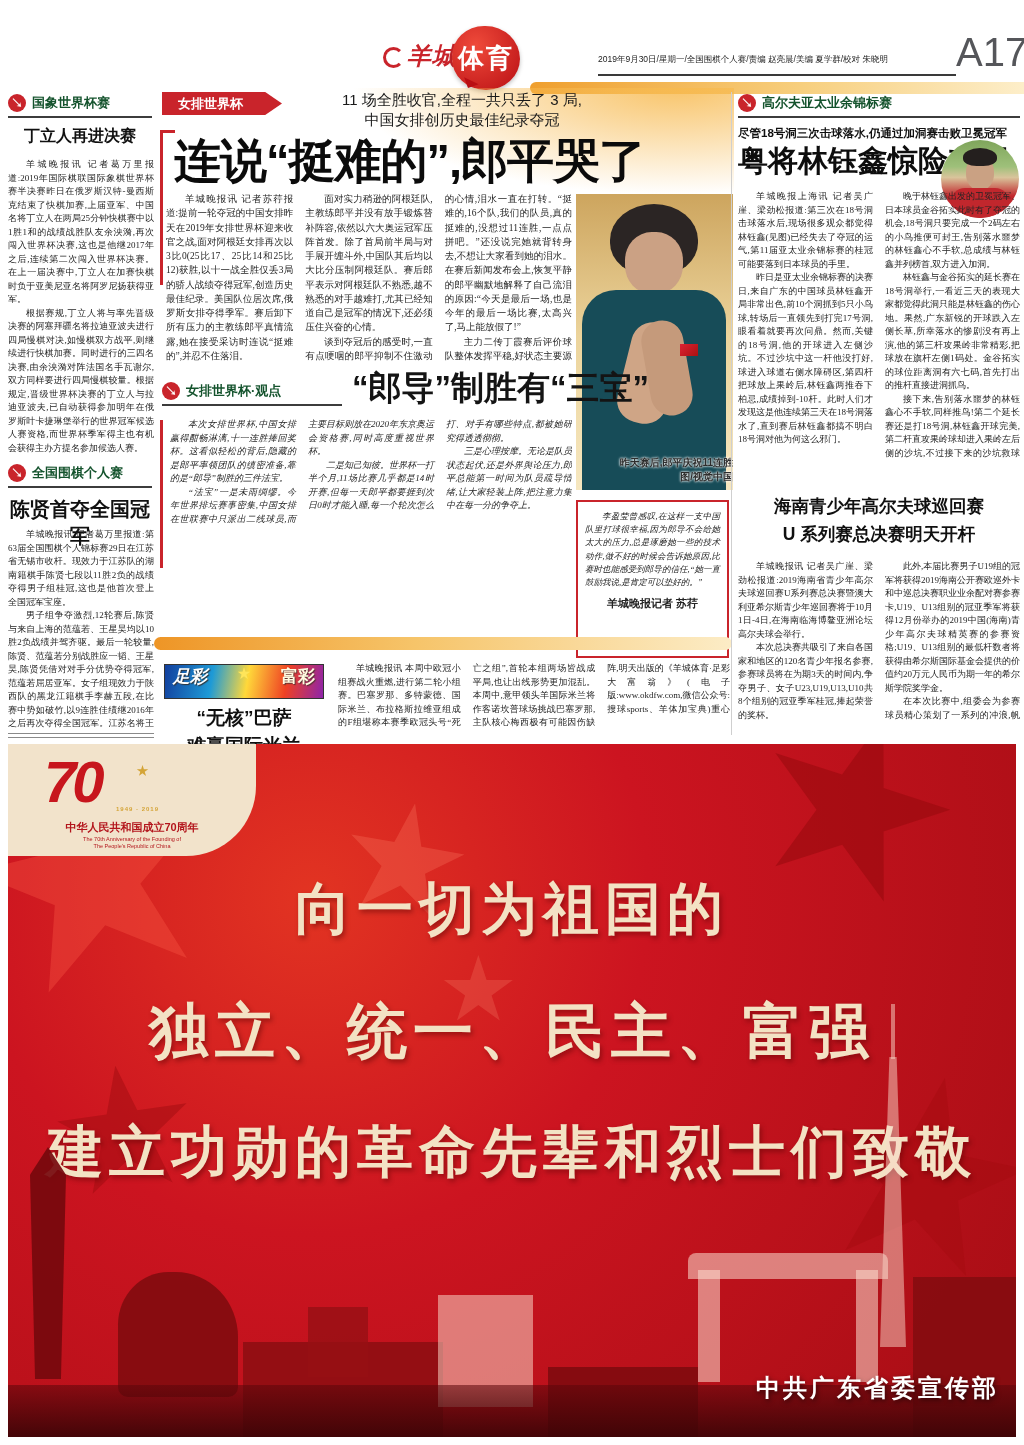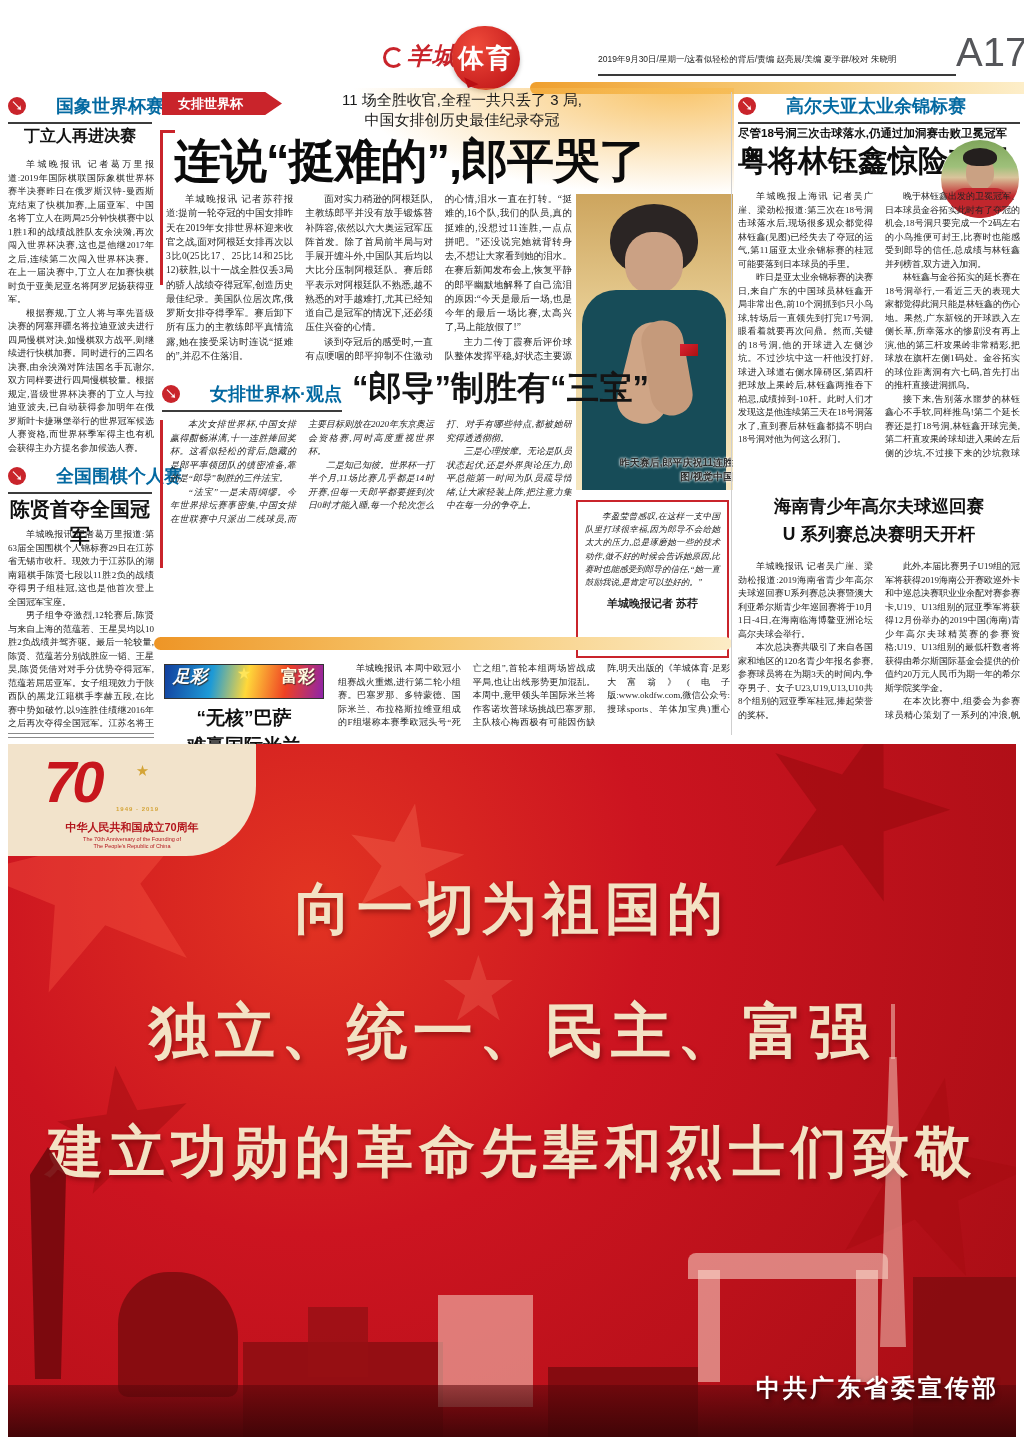--- a/index.html
+++ b/index.html
@@ -12,21 +12,21 @@
   .badge{left:452px;top:26px;width:68px;height:64px;background:radial-gradient(circle at 35% 30%,#ef4a3a,#b90f14);border-radius:48% 52% 50% 50%;display:flex;align-items:center;justify-content:center;color:#fff;font-size:26px;font-weight:900;letter-spacing:2px;box-shadow:0 2px 4px rgba(0,0,0,.25);}
   .badge:after{content:"";position:absolute;left:8px;bottom:-6px;border:8px solid transparent;border-top-color:#b90f14;transform:rotate(25deg);}
   .dateline{left:598px;top:54px;width:360px;font-size:8.5px;color:#222;white-space:nowrap;}
   .masthead-rule{left:598px;top:74px;width:358px;height:2px;background:#3a3a3a;}
   .pageno{left:956px;top:30px;font-size:40px;color:#55565a;}
   .gold-top-band{left:530px;top:82px;width:494px;height:12px;border-radius:8px 0 0 8px;background:linear-gradient(90deg,#ef9f2e,#f7cf7e 55%,#fdeec9);}
   .headline-glow{left:350px;top:88px;width:384px;height:108px;background:radial-gradient(ellipse at 85% 0%,rgba(247,186,80,.85),rgba(247,186,80,0) 70%);}
   
   .sec-head{display:flex;align-items:center;gap:6px;border-bottom:2px solid #3c3c3c;padding-bottom:4px;}
   .sec-icon{width:18px;height:18px;border-radius:50%;background:#c9242b;color:#fff;font-size:12px;font-weight:bold;display:flex;align-items:center;justify-content:center;flex:none;}
-  .sec-label{color:#0369a1;font-weight:bold;font-size:18px;white-space:nowrap;margin-left:24px;}
+  .sec-label{color:#14532d;font-weight:bold;font-size:13px;white-space:nowrap;}
   
   .bodytext{font-family:"Liberation Serif",serif;font-size:9px;line-height:1.5;text-align:justify;color:#242424;overflow:hidden;}
   .bodytext p{margin:0;text-indent:2em;}
   .cols2{column-count:2;column-gap:12px;}
   .cols3{column-count:3;column-gap:12px;}
   
   .chess-head{left:8px;top:94px;width:144px;}
   .chess-title{left:8px;top:126px;width:144px;text-align:center;font-size:16px;font-weight:900;color:#101010;}
   .chess-body{left:8px;top:158px;width:146px;height:300px;}
   .go-head{left:8px;top:464px;width:144px;}
@@ -94,21 +94,21 @@
   .sky{position:absolute;}
   .poster-sign{position:absolute;left:748px;top:628px;font-size:24px;font-weight:900;color:#fff;letter-spacing:3px;text-shadow:1px 2px 5px rgba(0,0,0,.6);}
 </style>
 </head>
 <body>
 
 <div class="abs brand"><span class="brand-swirl"></span><span>羊城晚报</span></div>
 <div class="abs badge">
     <span>体育</span>
   </div>
-<div class="abs dateline">2019年9月30日/星期一/这看似轻松的背后/责编 赵亮晨/美编 夏学群/校对 朱晓明</div>
+<div class="abs dateline">2019年9月30日/星期一/全国围棋个人赛/责编 赵亮晨/美编 夏学群/校对 朱晓明</div>
 <div class="abs masthead-rule"></div>
 <div class="abs pageno">A17</div>
 <div class="abs gold-top-band"></div>
 <div class="abs headline-glow"></div>
 
 <div class="abs sec-head chess-head">
   <span class="sec-icon">↘</span>
   <span class="sec-label">国象世界杯赛</span>
 </div>
 <div class="abs chess-title">丁立人再进决赛</div>
@@ -197,21 +197,21 @@
 <div class="abs golf-deck">尽管18号洞三次击球落水,仍通过加洞赛击败卫冕冠军</div>
 <div class="abs golf-headline">粤将林钰鑫惊险夺冠</div>
 <div class="abs golf-photo">
   <div class="gp-face"></div>
   <div class="gp-hair"></div>
   <div class="gp-shirt"></div>
 </div>
 <div class="abs bodytext cols2 golf-body">
     <p>羊城晚报上海讯 记者吴广崖、梁劲松报道:第三次在18号洞击球落水后,现场很多观众都觉得林钰鑫(见图)已经失去了夺冠的运气,第11届亚太业余锦标赛的桂冠可能要落到日本球员的手里。</p>
     <p>昨日是亚太业余锦标赛的决赛日,来自广东的中国球员林钰鑫开局非常出色,前10个洞抓到5只小鸟球,转场后一直领先到打完17号洞,眼看着就要再次问鼎。然而,关键的18号洞,他的开球进入左侧沙坑。不过沙坑中这一杆他没打好,球进入球道右侧水障碍区,第四杆把球放上果岭后,林钰鑫两推吞下柏忌,成绩掉到-10杆。此时人们才发现这是他连续第三天在18号洞落水了,直到赛后林钰鑫都搞不明白18号洞对他为何这么邪门。</p>
-    <p>晚于林钰鑫出发的卫冕冠军、日本球员金谷拓实此时有了夺冠的机会,18号洞只要完成一个2码左右的小鸟推便可封王,比赛时也能感受到郎导的信任,总成绩与林钰鑫并列榜首,双方进入加洞。</p>
+    <p>晚于林钰鑫出发的卫冕冠军、日本球员金谷拓实此时有了夺冠的机会,18号洞只要完成一个2码左右的小鸟推便可封王,告别落水噩梦的林钰鑫心不手软,总成绩与林钰鑫并列榜首,双方进入加洞。</p>
     <p>林钰鑫与金谷拓实的延长赛在18号洞举行,一看近三天的表现大家都觉得此洞只能是林钰鑫的伤心地。果然,广东新锐的开球跌入左侧长草,所幸落水的惨剧没有再上演,他的第三杆攻果岭非常精彩,把球放在旗杆左侧1码处。金谷拓实的球位距离洞有六七码,首先打出的推杆直接进洞抓鸟。</p>
     <p>接下来,告别落水噩梦的林钰鑫心不手软,同样推鸟!第二个延长赛还是打18号洞,林钰鑫开球完美,第二杆直攻果岭球却进入果岭左后侧的沙坑,不过接下来的沙坑救球有如神助,一切将球切到距洞1码多的位置,之后金谷拓实的鸟推未能进洞,林钰鑫则轻松一推捉鸟夺冠!</p>
   </div>
 
 <div class="abs golf2-headline">
     <div>海南青少年高尔夫球巡回赛</div>
     <div>U 系列赛总决赛明天开杆</div>
   </div>
 <div class="abs bodytext cols2 golf2-body">
     <p>羊城晚报讯 记者吴广崖、梁劲松报道:2019海南省青少年高尔夫球巡回赛U系列赛总决赛暨澳大利亚希尔斯青少年巡回赛将于10月1日-4日,在海南临海博鳌亚洲论坛高尔夫球会举行。</p>

